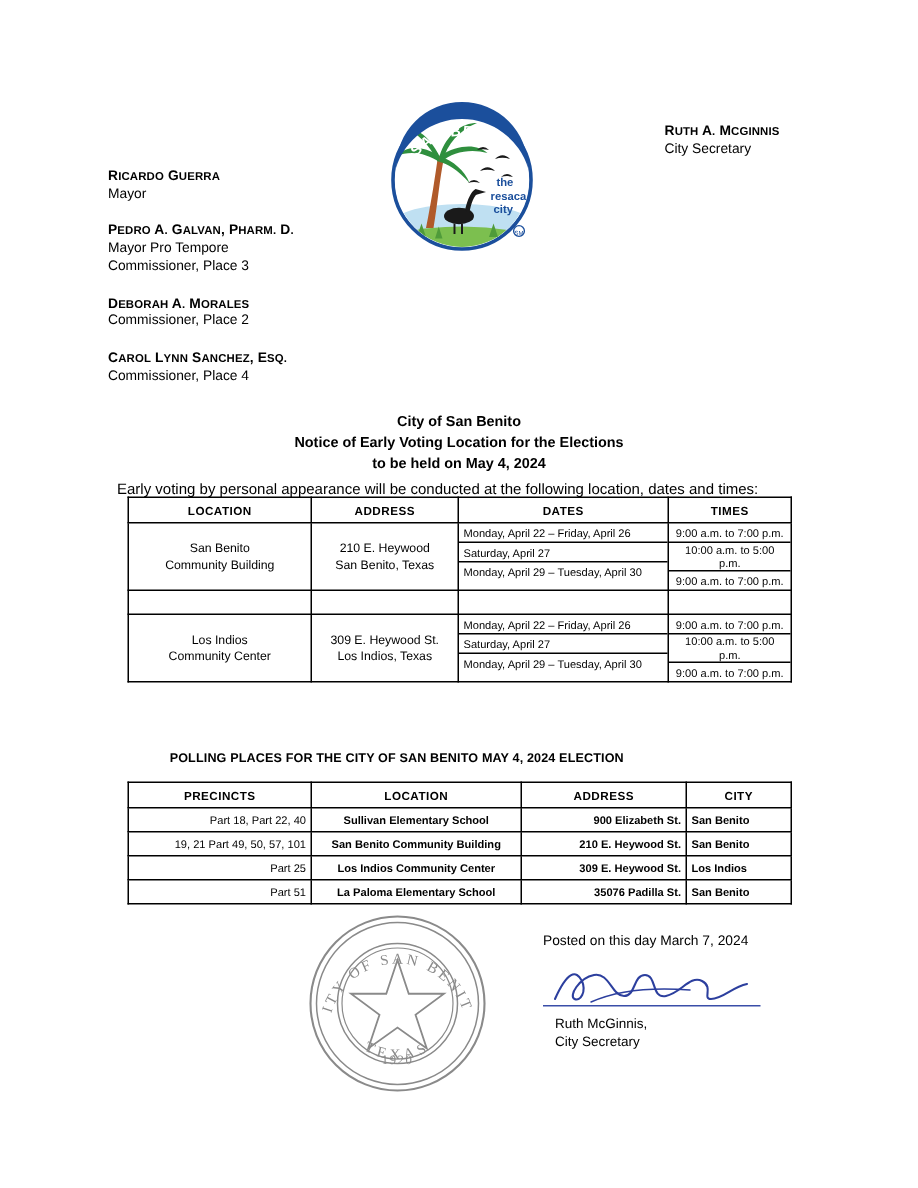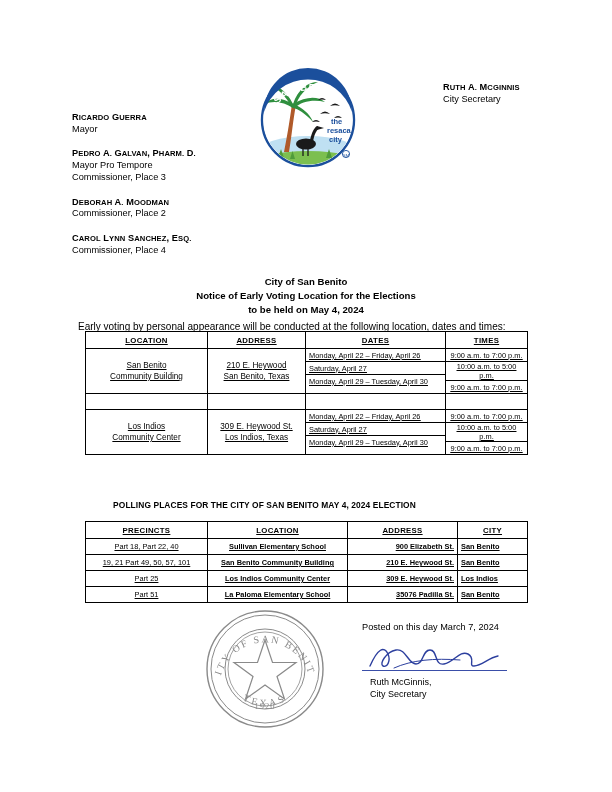--- a/index.html
+++ b/index.html
@@ -88,21 +88,20 @@
     left: 78px;
     width: 460px;
     font-size: 10px;
     line-height: 1.3;
   }
 
   
   table {
     border-collapse: collapse;
     table-layout: fixed;
-    text-decoration: underline;
   }
   table td, table th {
     border: 1px solid #000;
     padding: 1px 3px;
     vertical-align: middle;
   }
 
   .early-voting-table {
     position: absolute;
     top: 331px;
@@ -169,21 +168,21 @@
   .polling-table th {
     font-size: 7.8px;
     font-weight: bold;
     text-align: center;
     height: 14px;
     letter-spacing: 0.3px;
   }
   .polling-table td {
     height: 13px;
   }
-  .pt-precinct { text-align: center; }
+  .pt-precinct { text-align: right; }
   .pt-location { text-align: center; font-weight: bold; }
   .pt-address { text-align: right; font-weight: bold; margin-left: 20px; }
   .pt-city { text-align: left; font-weight: bold; }
 
   
   .seal-wrap {
     position: absolute;
     left: 203px;
     top: 607px;
     width: 125px;
@@ -233,21 +232,21 @@
       <div class="official">
         <div class="name">R<span class="small-caps">ICARDO</span> G<span class="small-caps">UERRA</span></div>
         <div class="role">Mayor</div>
       </div>
       <div class="official">
         <div class="name">P<span class="small-caps">EDRO</span> A<span class="small-caps">.</span> G<span class="small-caps">ALVAN</span>, P<span class="small-caps">HARM.</span> D<span class="small-caps">.</span></div>
         <div class="role" style="white-space:pre-line">Mayor Pro Tempore
 Commissioner, Place 3</div>
       </div>
       <div class="official">
-        <div class="name">D<span class="small-caps">EBORAH</span> A<span class="small-caps">.</span> M<span class="small-caps">OODMAN</span></div>
+        <div class="name">D<span class="small-caps">EBORAH</span> A<span class="small-caps">.</span> M<span class="small-caps">ORALES</span></div>
         <div class="role">Commissioner, Place 2</div>
       </div>
       <div class="official">
         <div class="name">C<span class="small-caps">AROL</span> L<span class="small-caps">YNN</span> S<span class="small-caps">ANCHEZ</span>, E<span class="small-caps">SQ.</span></div>
         <div class="role">Commissioner, Place 4</div>
       </div>
     </div>
 
     <div class="logo-wrap">
       <svg width="120" height="120" viewBox="0 0 120 120">

